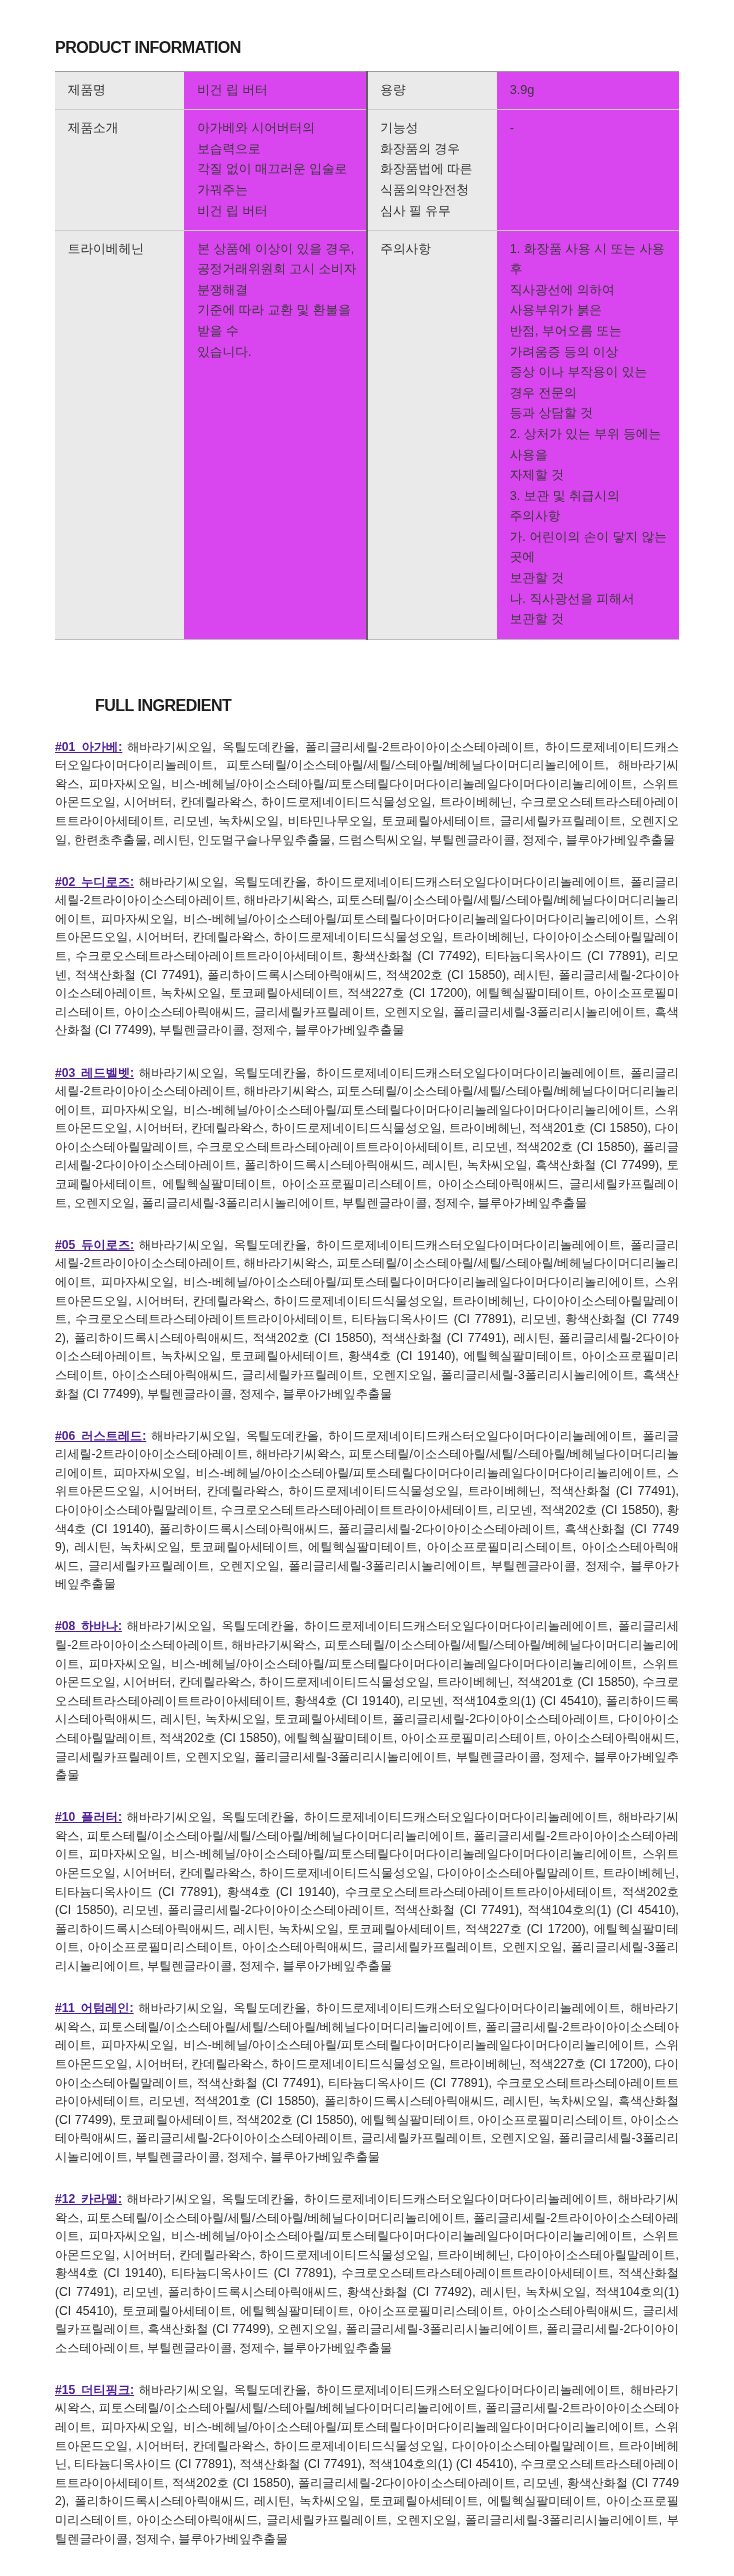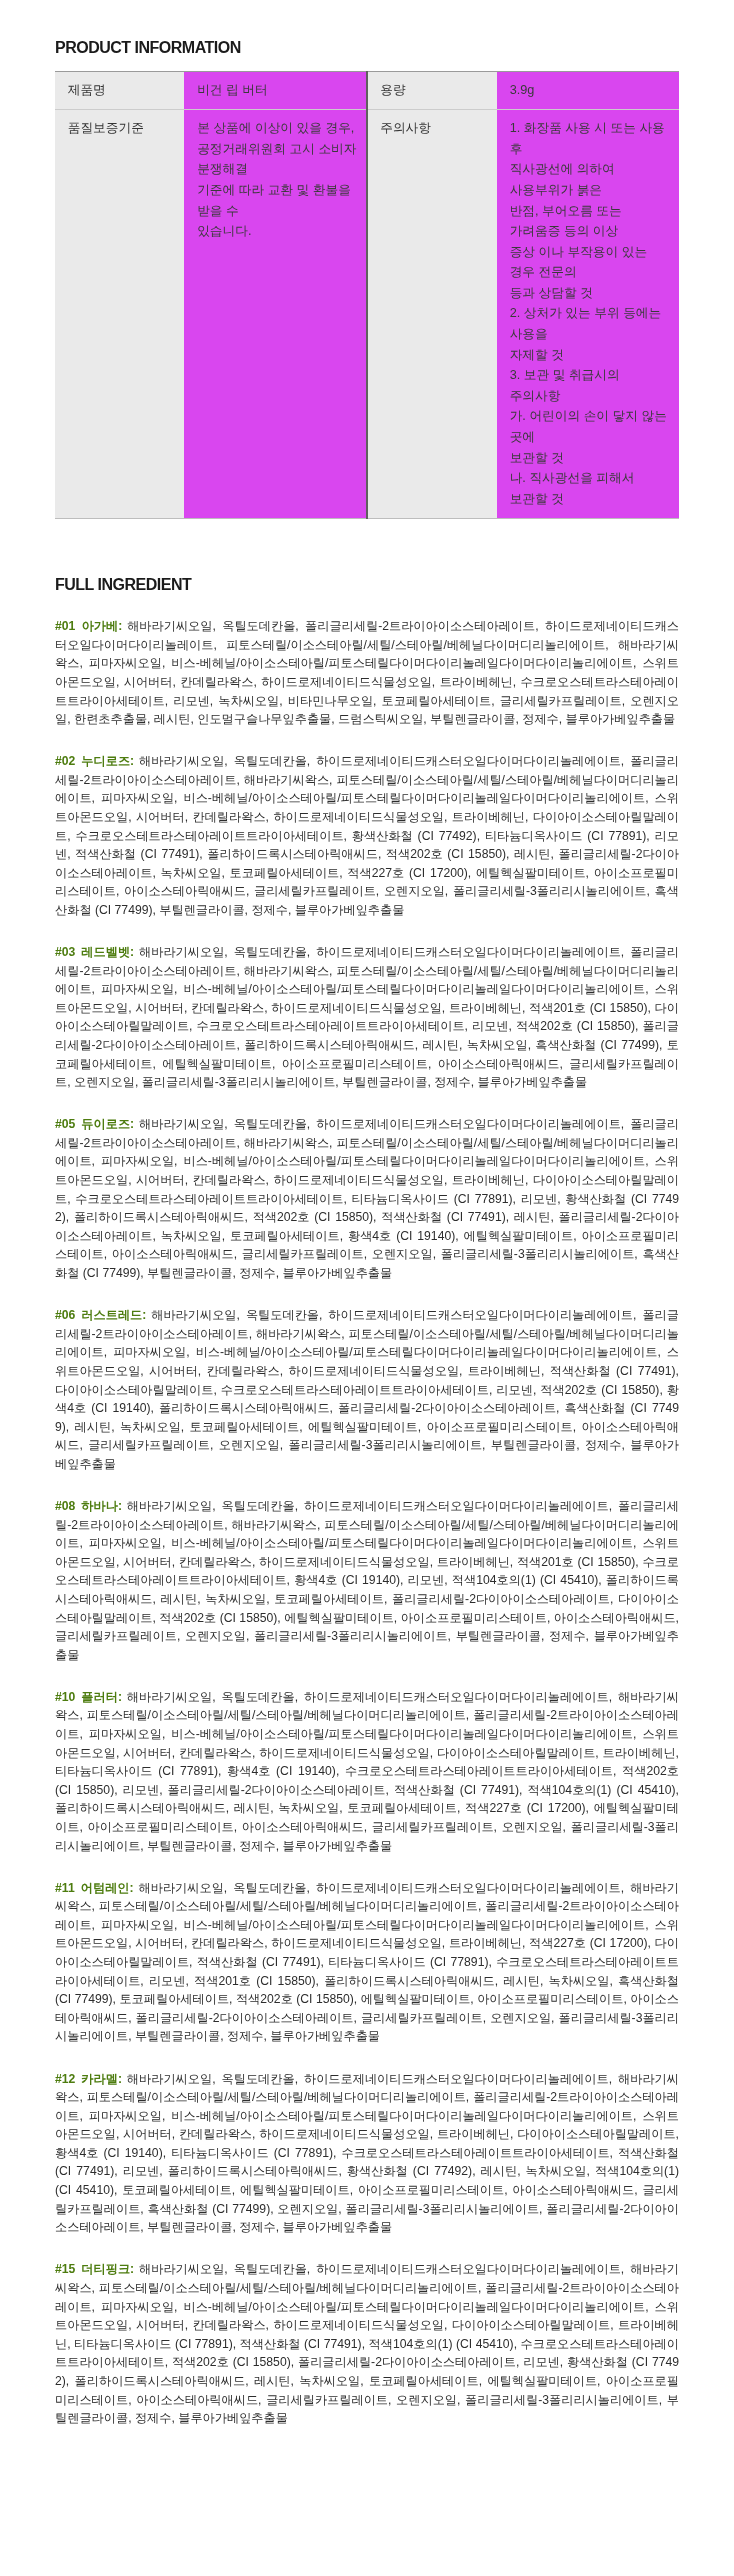--- a/index.html
+++ b/index.html
@@ -46,54 +46,67 @@
     margin-left:44px;
   }
   td.cell-label{
     background:#eaeaea;
     width:109px;
     color:#333333;
   }
   td.cell-value{background:#d946ef;}
   td.divider-right{border-right:2px solid #5f5f5f;}
   
-  .full-ingredient-title{margin-top:57px;}
+  .full-ingredient-title{margin-top:57px;margin-left:40px;}
   .ing-block{
     margin:23.5px 0 0 0;
     font-size:12.2px;
     line-height:18.6px;
     text-align:justify;
     word-break:break-all;
     color:#2d2d2d;
   }
   .ing-block .shade{
     font-weight:700;
-    color:#4d7c0f;
+    color:#4c1d95;
     margin-right:4.9px;
     word-break:keep-all;
+    text-decoration:underline;
   }
 </style>
 </head>
 <body>
 
 <div class="page">
   <div class="content">
 
     <h1 class="section-title">PRODUCT INFORMATION</h1>
 
     <table class="info">
       <tbody>
         <tr>
           <td class="cell-label">제품명</td>
           <td class="cell-value divider-right">비건 립 버터</td>
           <td class="cell-label">용량</td>
           <td class="cell-value">3.9g</td>
         </tr>
         <tr>
-          <td class="cell-label">품질보증기준</td>
+          <td class="cell-label">제품소개</td>
+          <td class="cell-value divider-right">아가베와 시어버터의 보습력으로
+각질 없이 매끄러운 입술로 가꿔주는
+비건 립 버터</td>
+          <td class="cell-label">기능성
+화장품의 경우
+화장품법에 따른
+식품의약안전청
+심사 필 유무</td>
+          <td class="cell-value">-</td>
+        </tr>
+        <tr>
+          <td class="cell-label">트라이베헤닌</td>
           <td class="cell-value divider-right">본 상품에 이상이 있을 경우,
 공정거래위원회 고시 소비자 분쟁해결
 기준에 따라 교환 및 환불을 받을 수
 있습니다.</td>
           <td class="cell-label">주의사항</td>
           <td class="cell-value">1. 화장품 사용 시 또는 사용 후
 직사광선에 의하여 사용부위가 붉은
 반점, 부어오름 또는 가려움증 등의 이상
 증상 이나 부작용이 있는 경우 전문의
 등과 상담할 것

